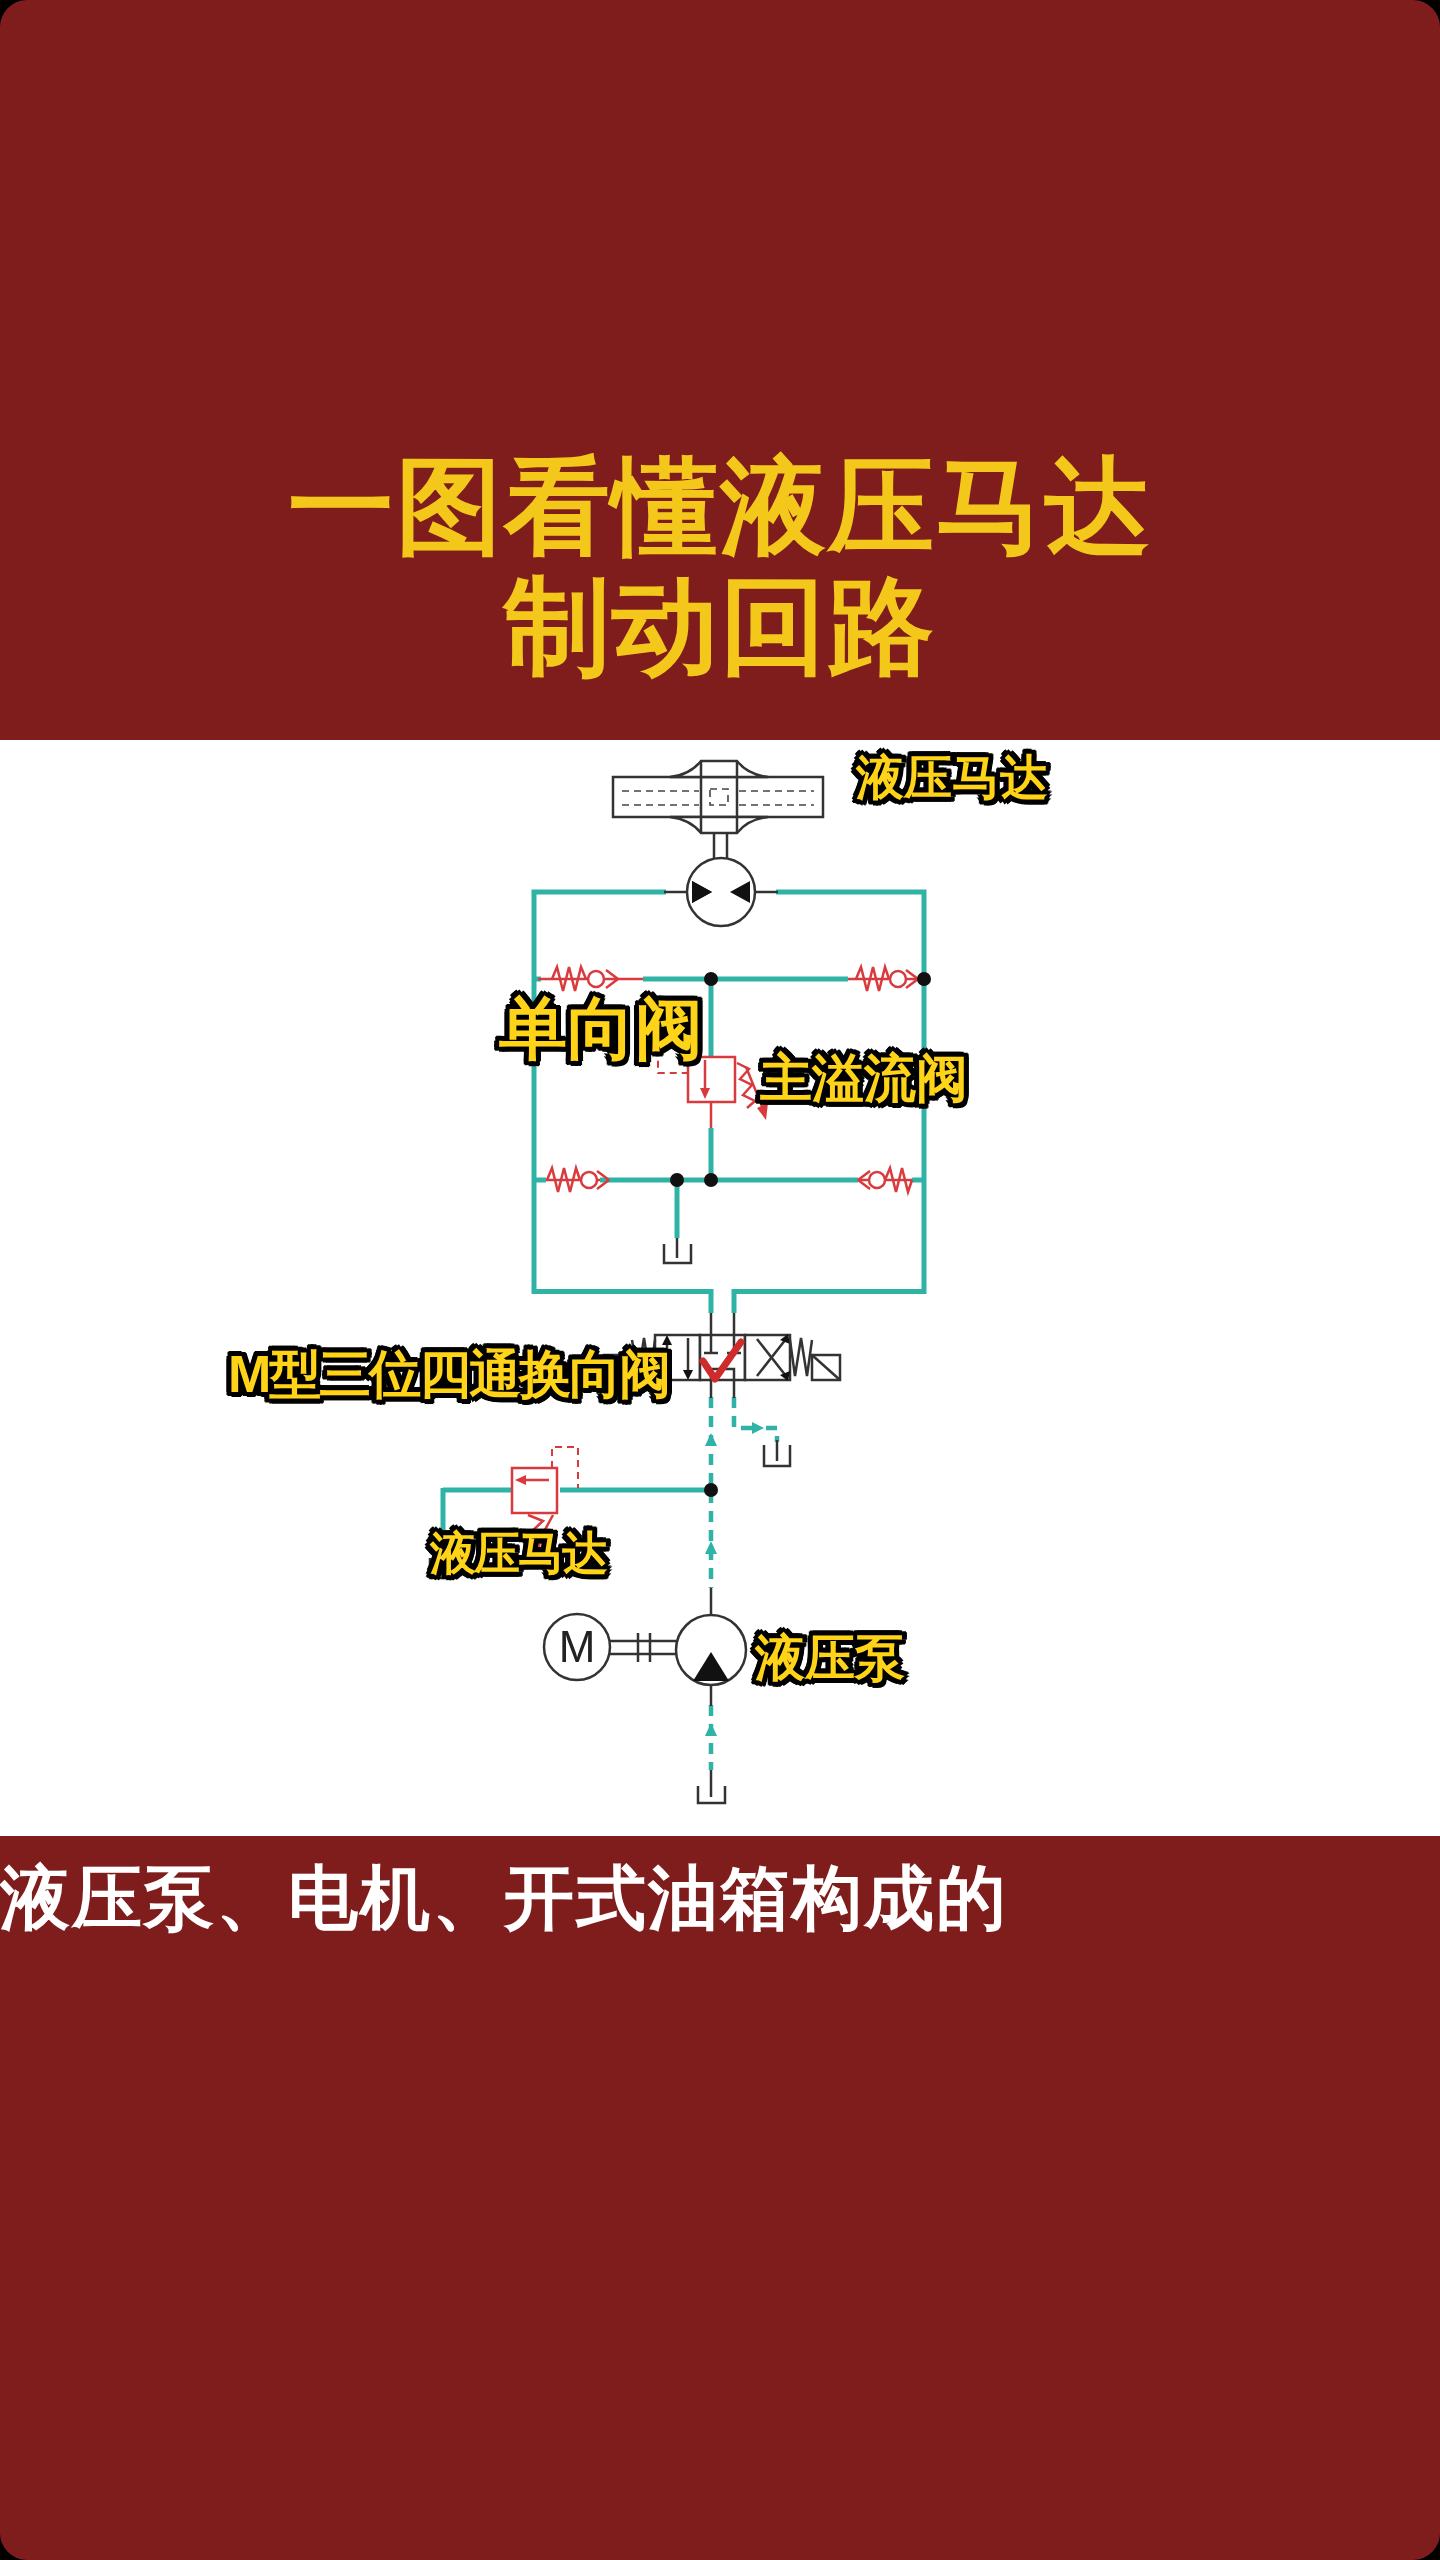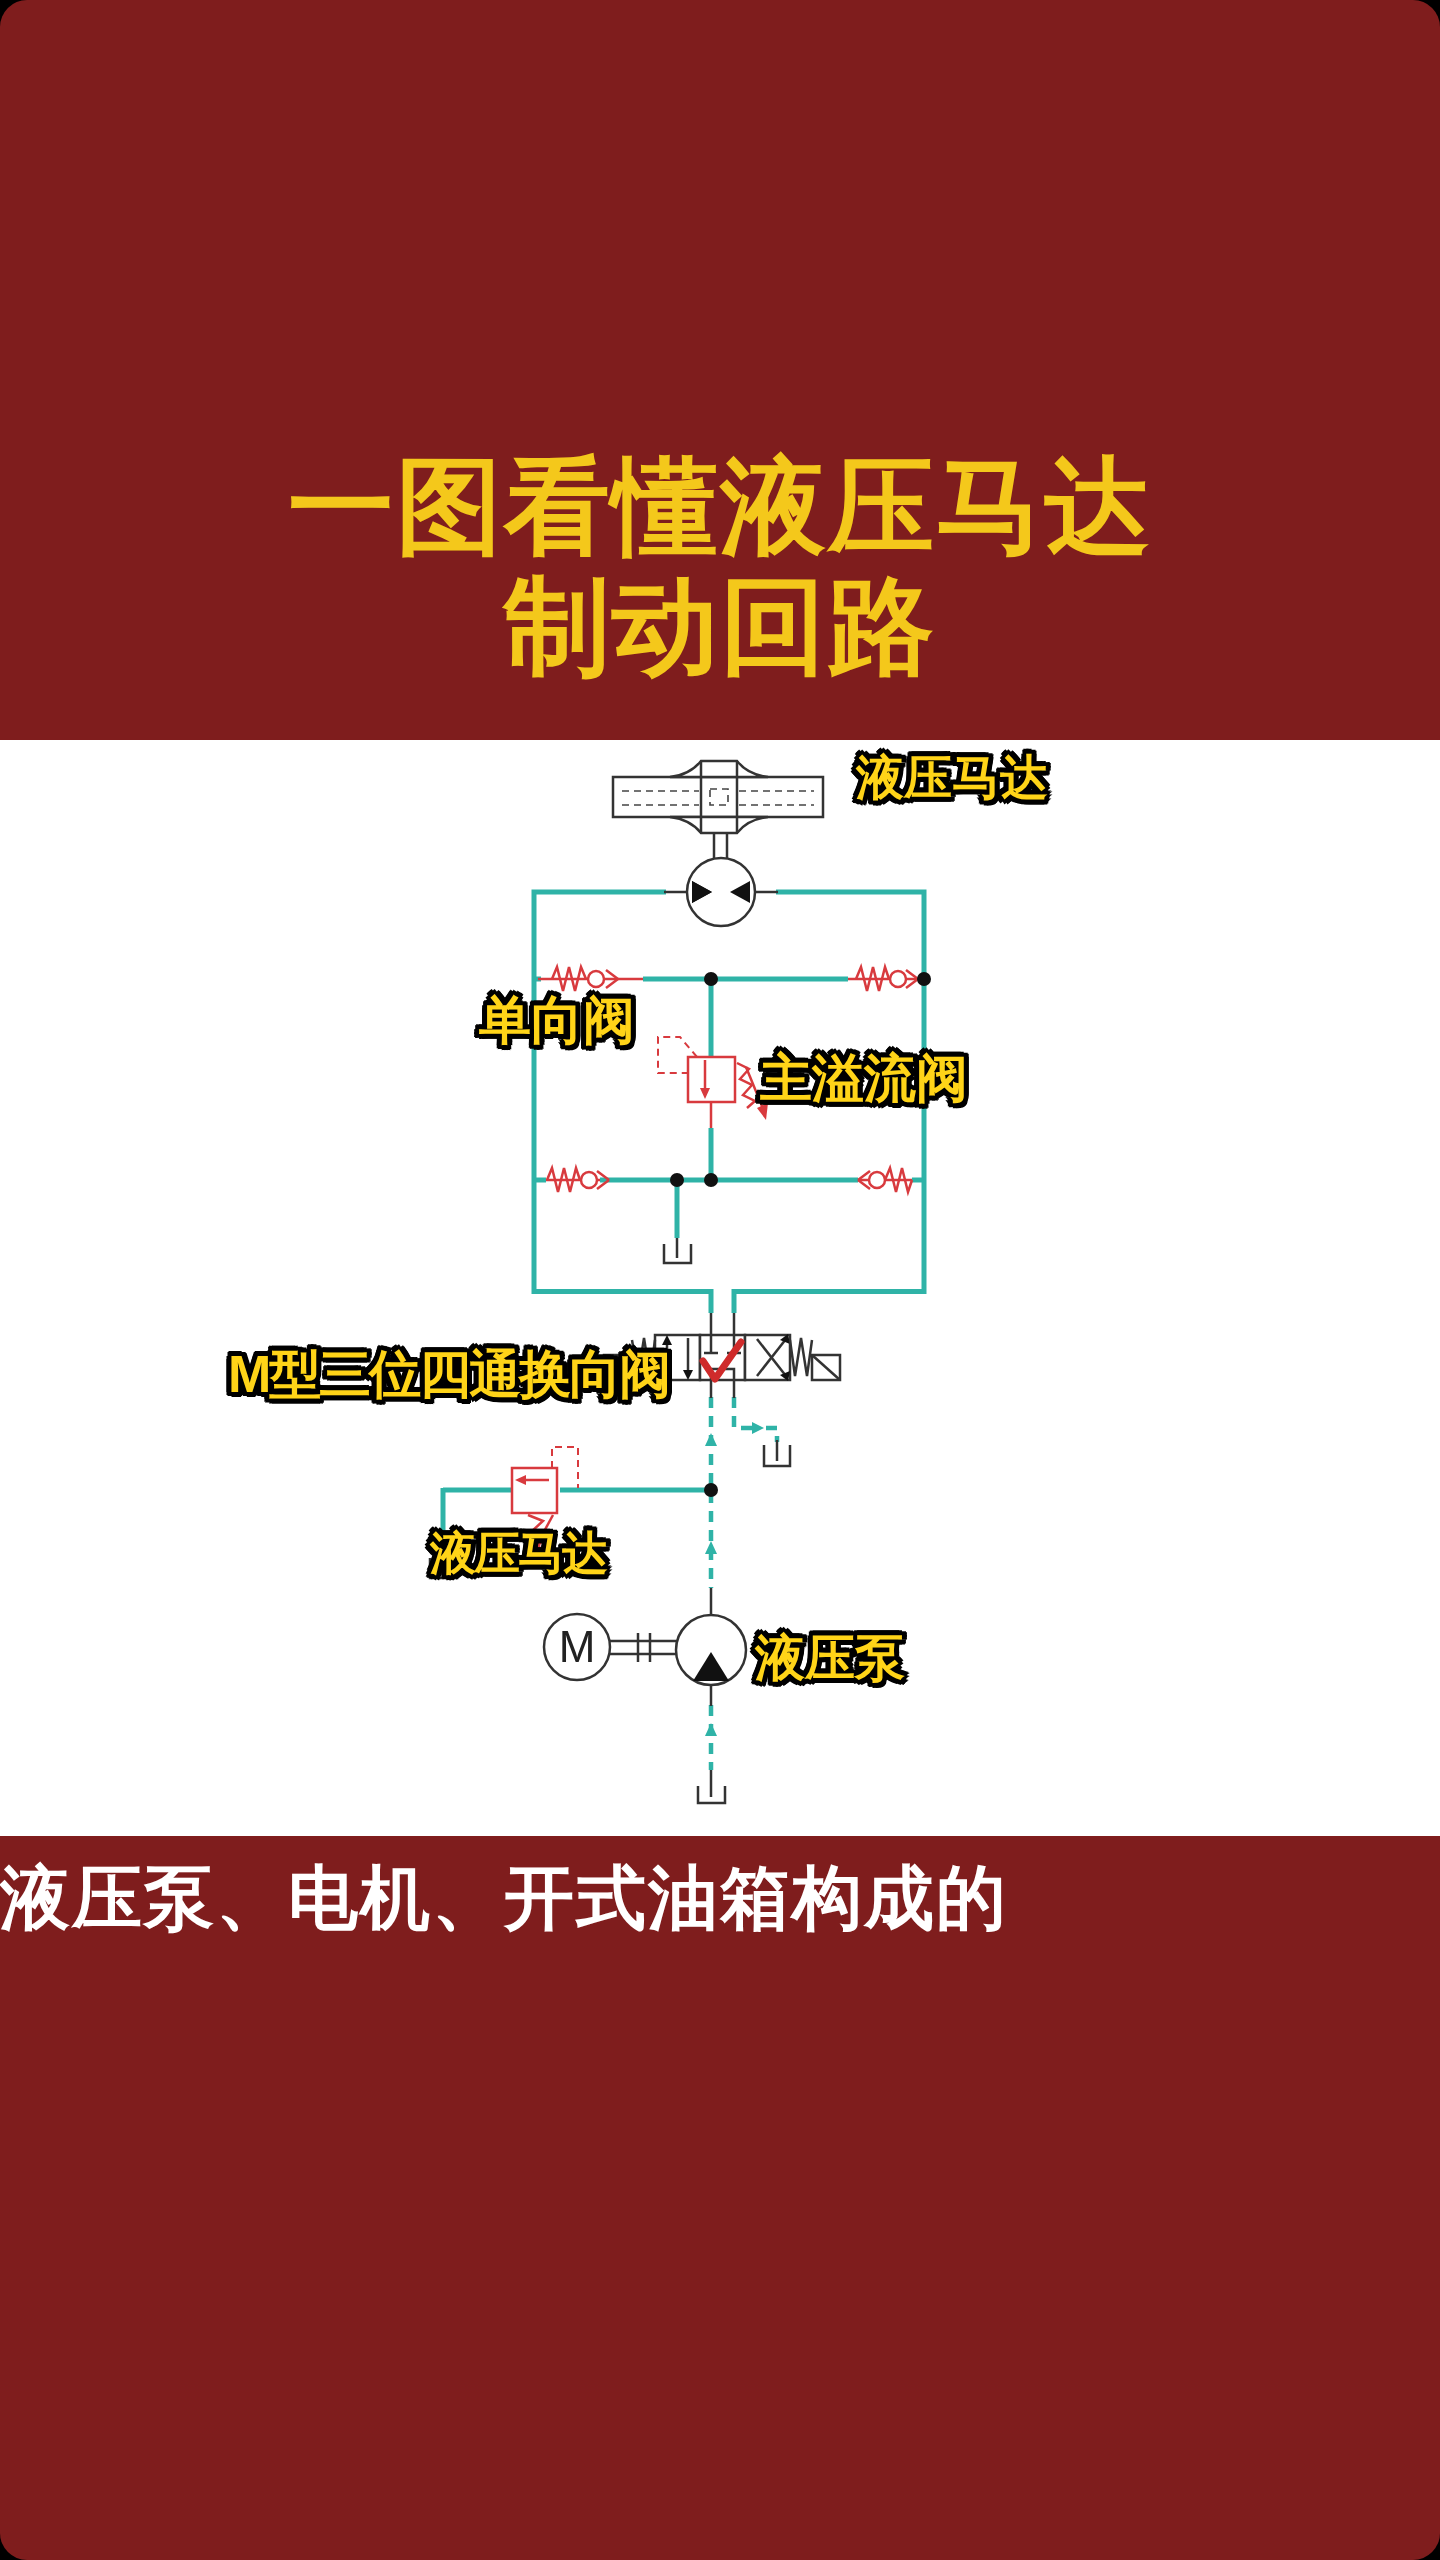--- a/index.html
+++ b/index.html
@@ -223,21 +223,21 @@
       <g>
         <circle class="kf" cx="711" cy="239" r="7"></circle>
         <circle class="kf" cx="924" cy="239" r="7"></circle>
         <circle class="kf" cx="677" cy="440" r="7"></circle>
         <circle class="kf" cx="711" cy="440" r="7"></circle>
         <circle class="kf" cx="711" cy="750" r="7"></circle>
       </g>
     </svg>
 
     <div class="dlabel" style="left:820px;top:14px;font-size:48px;margin-left:36px;">液压马达</div>
-    <div class="dlabel" style="left:479px;top:254px;font-size:52px;">单向阀</div>
+    <div class="dlabel" style="left:499px;top:254px;font-size:68px;">单向阀</div>
     <div class="dlabel" style="left:760px;top:312px;font-size:52px;">主溢流阀</div>
     <div class="dlabel" style="left:180px;top:608px;font-size:52px;letter-spacing:-2px;margin-left:48px;">M型三位四通换向阀</div>
     <div class="dlabel" style="left:430px;top:790px;font-size:46px;letter-spacing:-2px;">液压马达</div>
     <div class="dlabel" style="left:755px;top:893px;font-size:50px;">液压泵</div>
   </div>
 
   <div class="caption">液压泵、电机、开式油箱构成的</div>
 
 </div>
 

